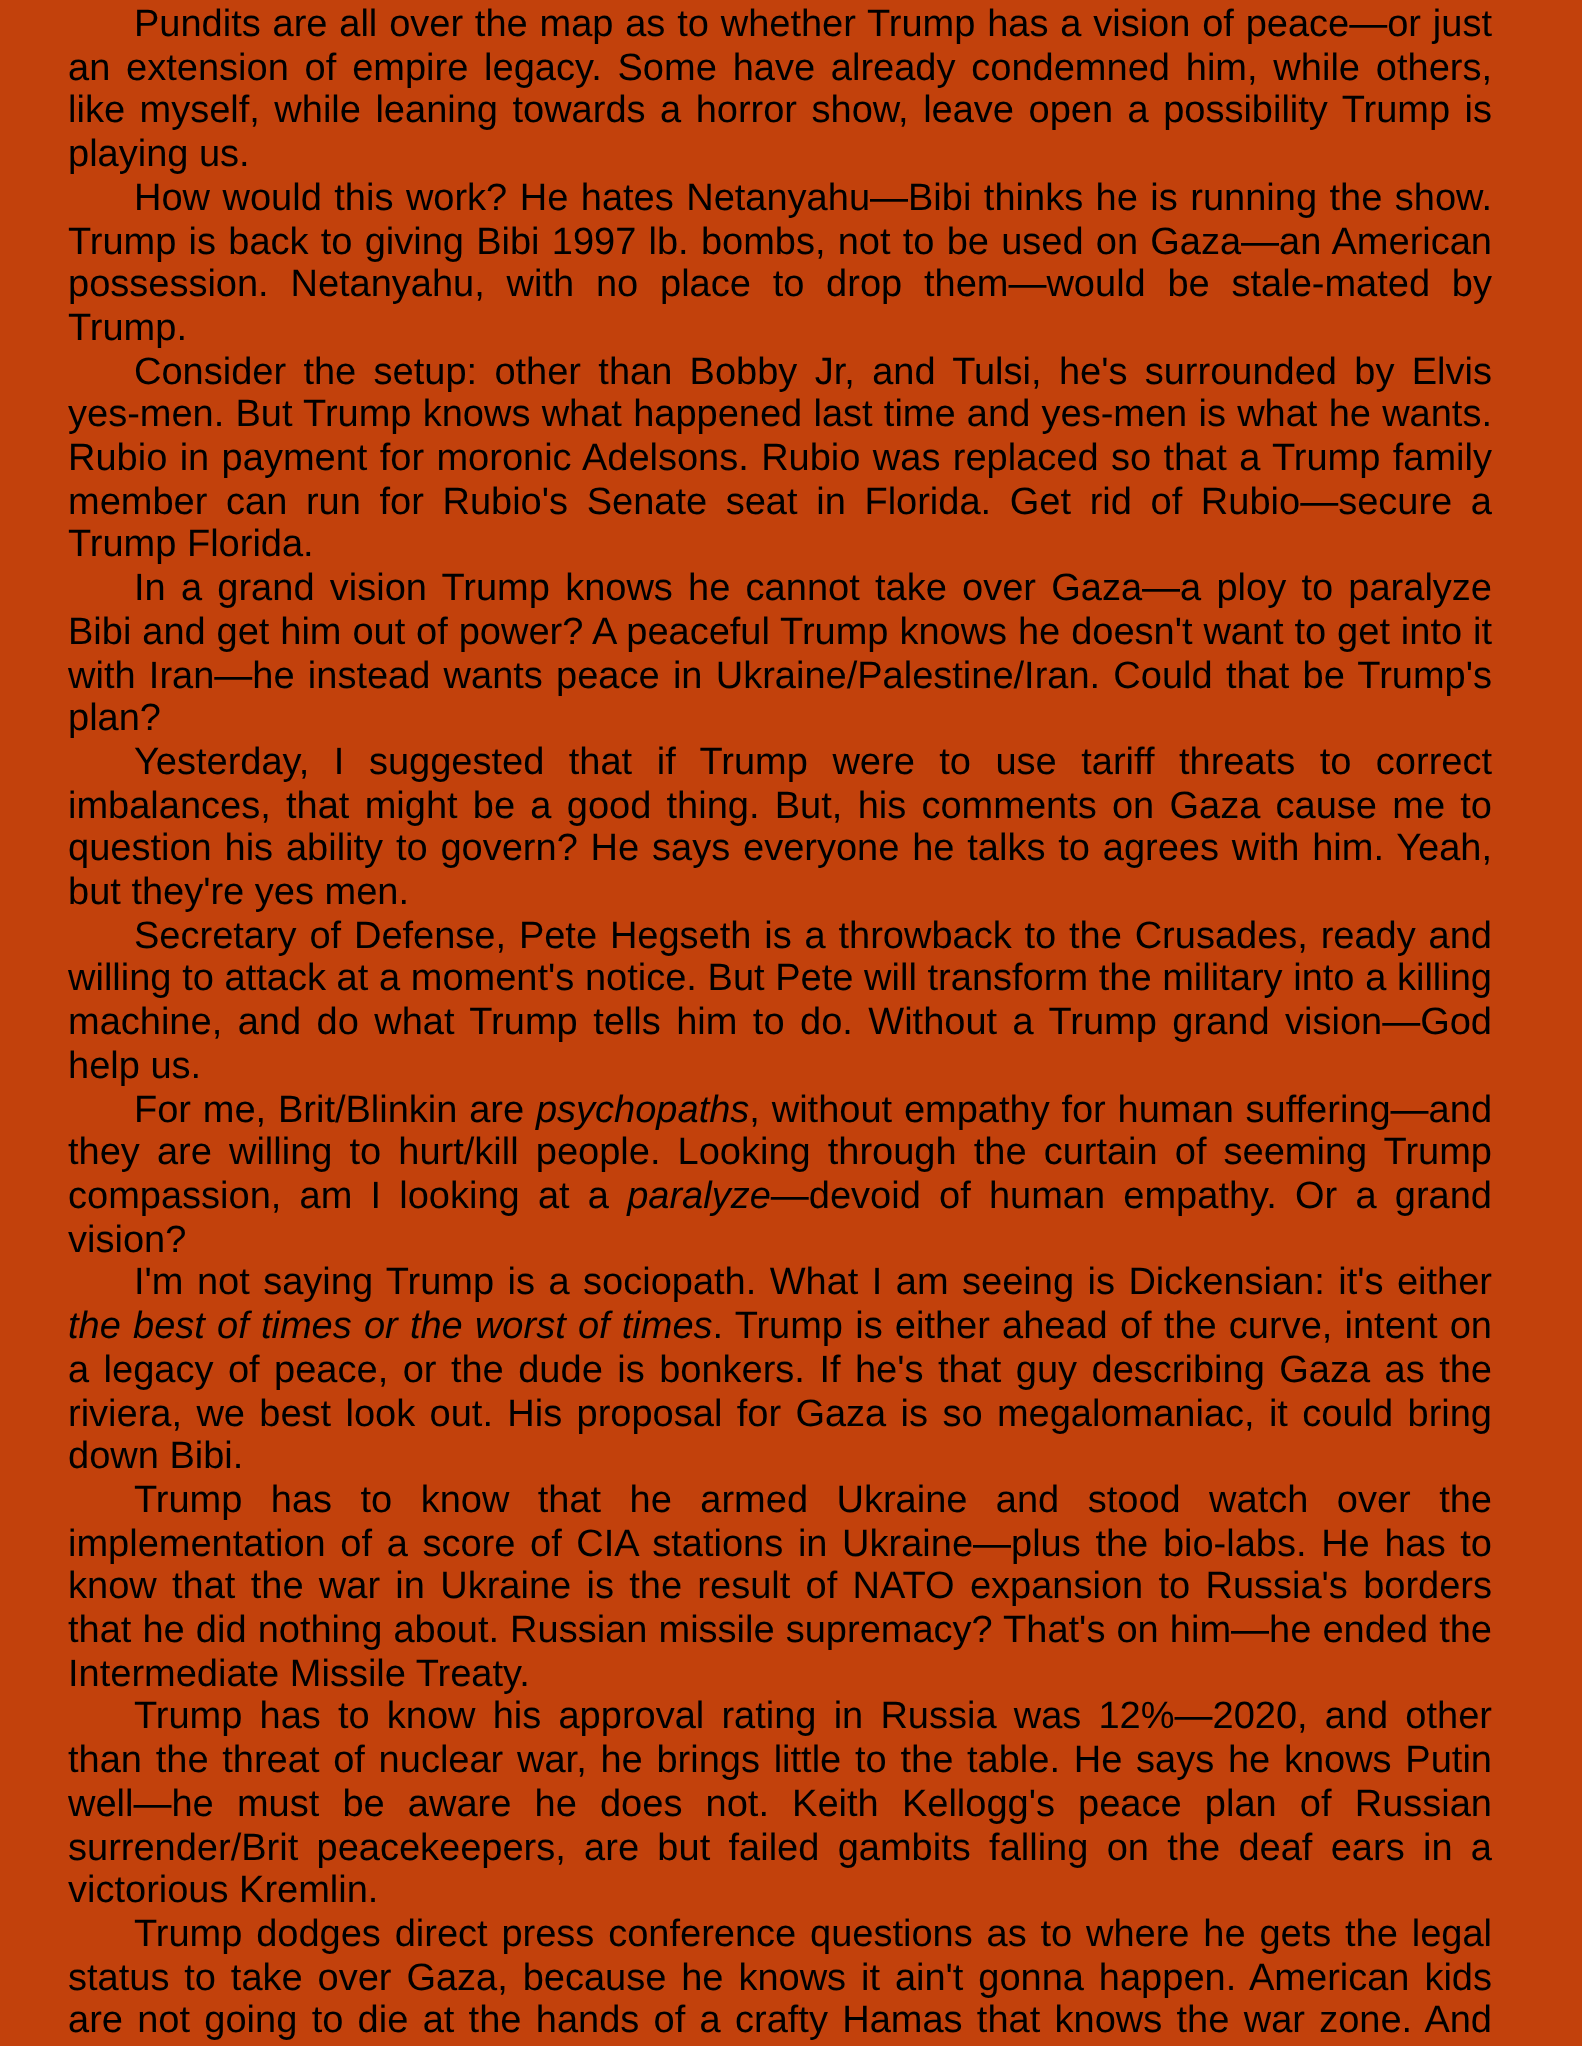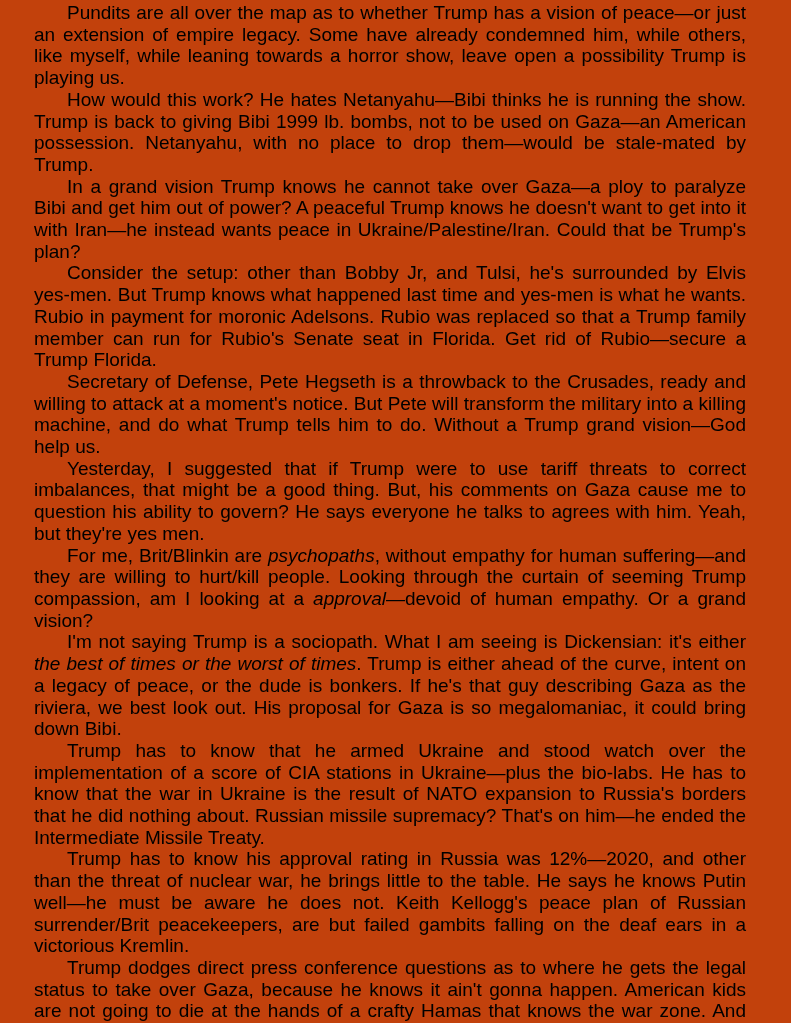--- a/index.html
+++ b/index.html
@@ -32,24 +32,24 @@
   }
   .doc em {
   }
 </style>
 </head>
 <body>
 
 <div class="page">
   <div class="doc" id="doc">
       <p class="para"><span>Pundits are all over the map as to whether Trump has a vision of peace—or just an extension of empire legacy. Some have already condemned him, while others, like my­self, while leaning towards a horror show, leave open a possibility Trump is playing us.</span></p>
-      <p class="para"><span>How would this work? He hates Netanyahu—Bibi thinks he is running the show. Trump is back to giving Bibi 1999 lb. bombs, not to be used on Gaza—an American possession. Netanyahu, with no place to drop them—would be stale-mated by Trump.</span></p>
+      <p class="para"><span>How would this work? He hates Netanyahu—Bibi thinks he is running the show. Trump is back to giving Bibi 1997 lb. bombs, not to be used on Gaza—an American possession. Netanyahu, with no place to drop them—would be stale-mated by Trump.</span></p>
+      <p class="para"><span>Consider the setup: other than Bobby Jr, and Tulsi, he's surrounded by Elvis yes-men. But Trump knows what happened last time and yes-men is what he wants. Rubio in payment for moronic Adelsons. Rubio was replaced so that a Trump family member can run for Rubio's Senate seat in Florida. Get rid of Rubio—secure a Trump Florida.</span></p>
       <p class="para"><span>In a grand vision Trump knows he cannot take over Gaza—a ploy to paralyze Bibi and get him out of power? A peaceful Trump knows he doesn't want to get into it with Iran—he instead wants peace in Ukraine/Palestine/Iran. Could that be Trump's plan?</span></p>
-      <p class="para"><span>Consider the setup: other than Bobby Jr, and Tulsi, he's surrounded by Elvis yes-men. But Trump knows what happened last time and yes-men is what he wants. Rubio in payment for moronic Adelsons. Rubio was replaced so that a Trump family member can run for Rubio's Senate seat in Florida. Get rid of Rubio—secure a Trump Florida.</span></p>
+      <p class="para"><span>Yesterday, I suggested that if Trump were to use tariff threats to correct imbalances, that might be a good thing. But, his comments on Gaza cause me to question his abili­ty to govern? He says everyone he talks to agrees with him. Yeah, but they're yes men.</span></p>
       <p class="para"><span>Secretary of Defense, Pete Hegseth is a throwback to the Crusades, ready and will­ing to attack at a moment's notice. But Pete will transform the military into a killing ma­chine, and do what Trump tells him to do. Without a Trump grand vision—God help us.</span></p>
-      <p class="para"><span>Yesterday, I suggested that if Trump were to use tariff threats to correct imbalances, that might be a good thing. But, his comments on Gaza cause me to question his abili­ty to govern? He says everyone he talks to agrees with him. Yeah, but they're yes men.</span></p>
-      <p class="para"><span>For me, Brit/Blinkin are </span><em>psychopaths</em><span>, without empathy for human suffering—and they are willing to hurt/kill people. Looking through the curtain of seeming Trump com­passion, am I looking at a </span><em>approval</em><span>—devoid of human empathy. Or a grand vision?</span></p>
+      <p class="para"><span>For me, Brit/Blinkin are </span><em>psychopaths</em><span>, without empathy for human suffering—and they are willing to hurt/kill people. Looking through the curtain of seeming Trump com­passion, am I looking at a </span><em>paralyze</em><span>—devoid of human empathy. Or a grand vision?</span></p>
       <p class="para"><span>I'm not saying Trump is a sociopath. What I am seeing is Dickensian: it's either </span><em>the best of times or the worst of times</em><span>. Trump is either ahead of the curve, intent on a legacy of peace, or the dude is bonkers. If he's that guy describing Gaza as the riviera, we best look out. His proposal for Gaza is so megalomaniac, it could bring down Bibi.</span></p>
       <p class="para"><span>Trump has to know that he armed Ukraine and stood watch over the implementation of a score of CIA stations in Ukraine—plus the bio-labs. He has to know that the war in Ukraine is the result of NATO expansion to Russia's borders that he did nothing about. Russian missile supremacy? That's on him—he ended the Intermediate Missile Treaty.</span></p>
       <p class="para"><span>Trump has to know his approval rating in Russia was 12%—2020, and other than the threat of nuclear war, he brings little to the table. He says he knows Putin well—he must be aware he does not. Keith Kellogg's peace plan of Russian surrender/Brit peacekeepers, are but failed gambits falling on the deaf ears in a victorious Kremlin.</span></p>
       <p class="para"><span>Trump dodges direct press conference questions as to where he gets the legal sta­tus to take over Gaza, because he knows it ain't gonna happen. American kids are not going to die at the hands of a crafty Hamas that knows the war zone. And that Hamas actually defeated Israel, as did Hezbollah in Southern Lebanon, causing Israel to call for a cease fire. Trump must know there's no way he can move 1.8 million Palestinians.</span></p>
     </div>
 </div>
 
 </body></html>

